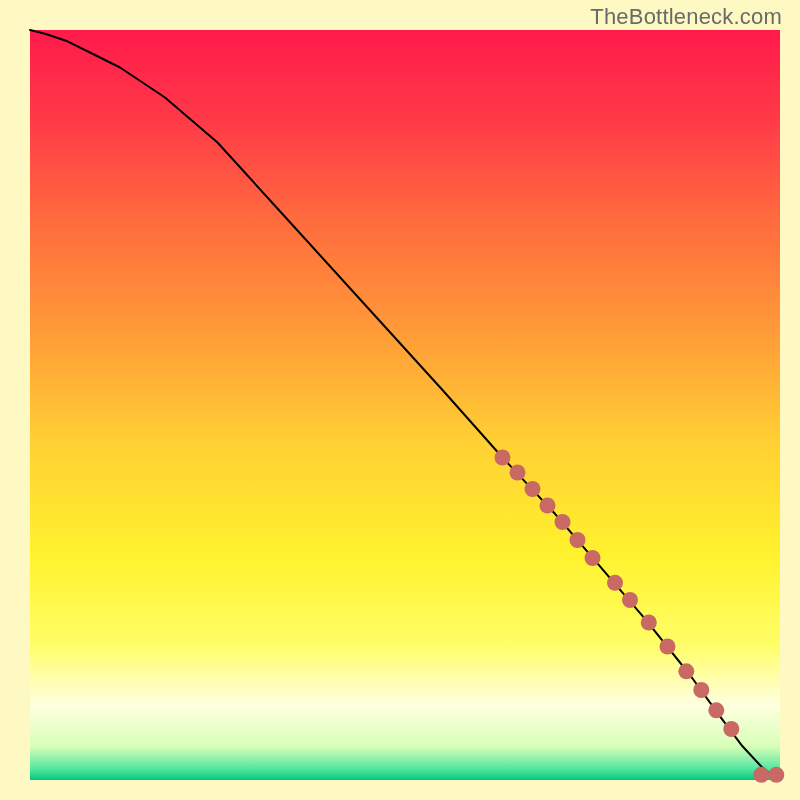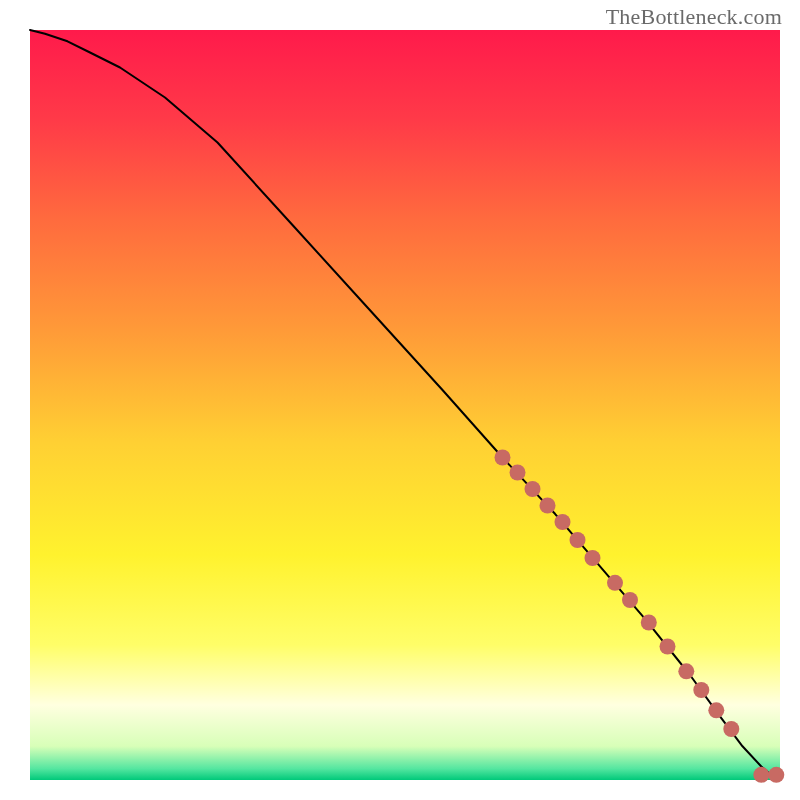--- a/index.html
+++ b/index.html
@@ -8,22 +8,21 @@
     width: 800px;
     height: 800px;
     background: #000;
     overflow: hidden;
     font-family: Arial, Helvetica, sans-serif;
   }
   .stage {
     position: relative;
     width: 800px;
     height: 800px;
-    background: #ffffff;
-    font-family: Liberation Serif, serif;
+    background: #fef9c3;
   }
   .watermark {
     position: absolute;
     top: 4px;
     right: 18px;
     color: #6a6a6a;
     font-size: 22px;
     font-weight: 500;
     letter-spacing: 0.2px;
     user-select: none;

